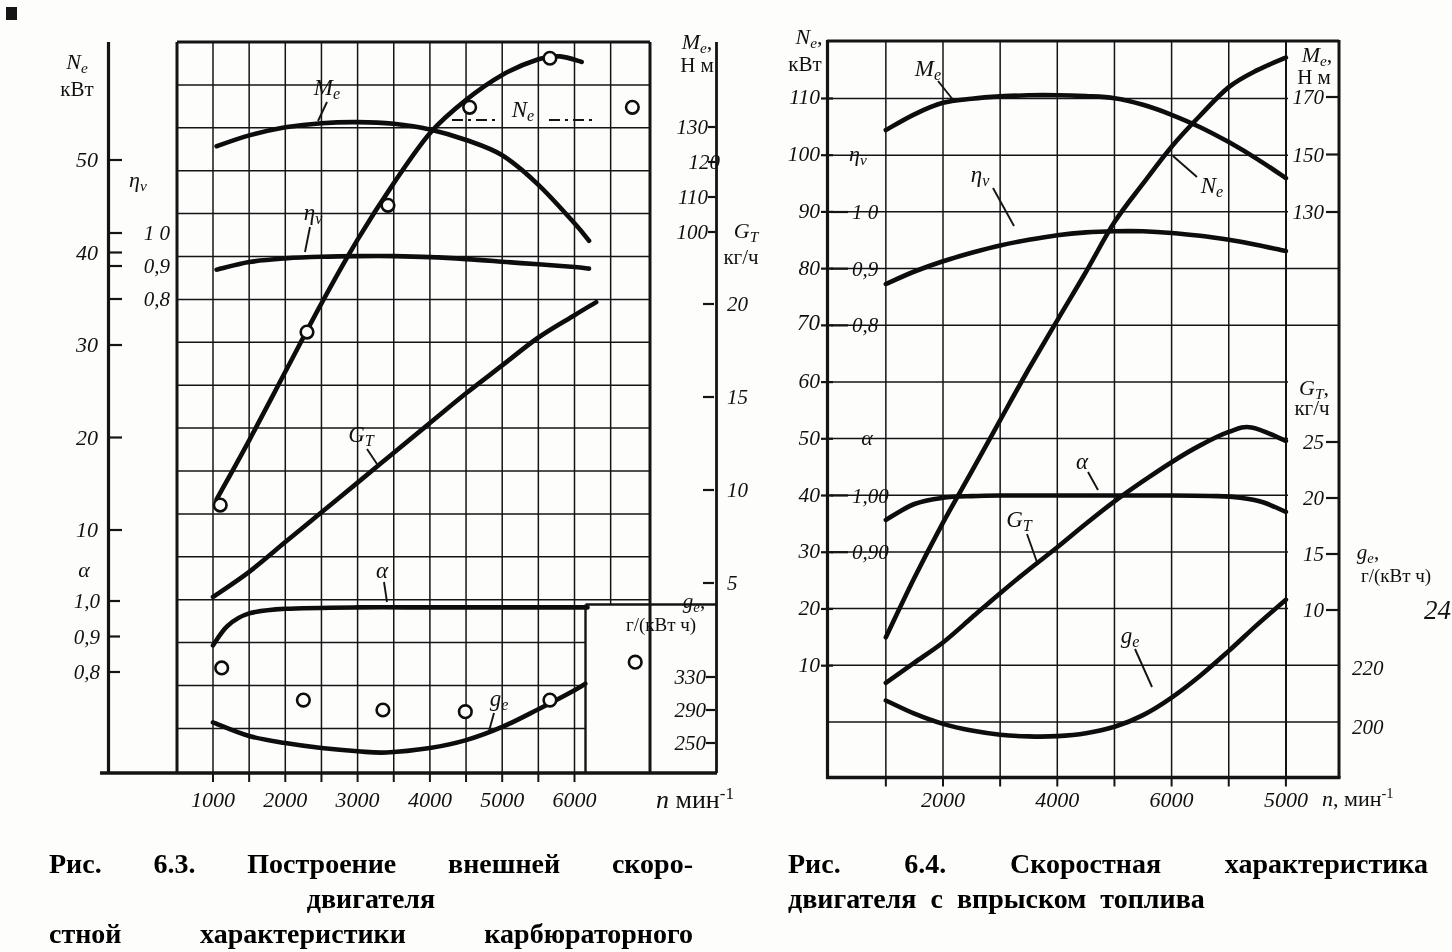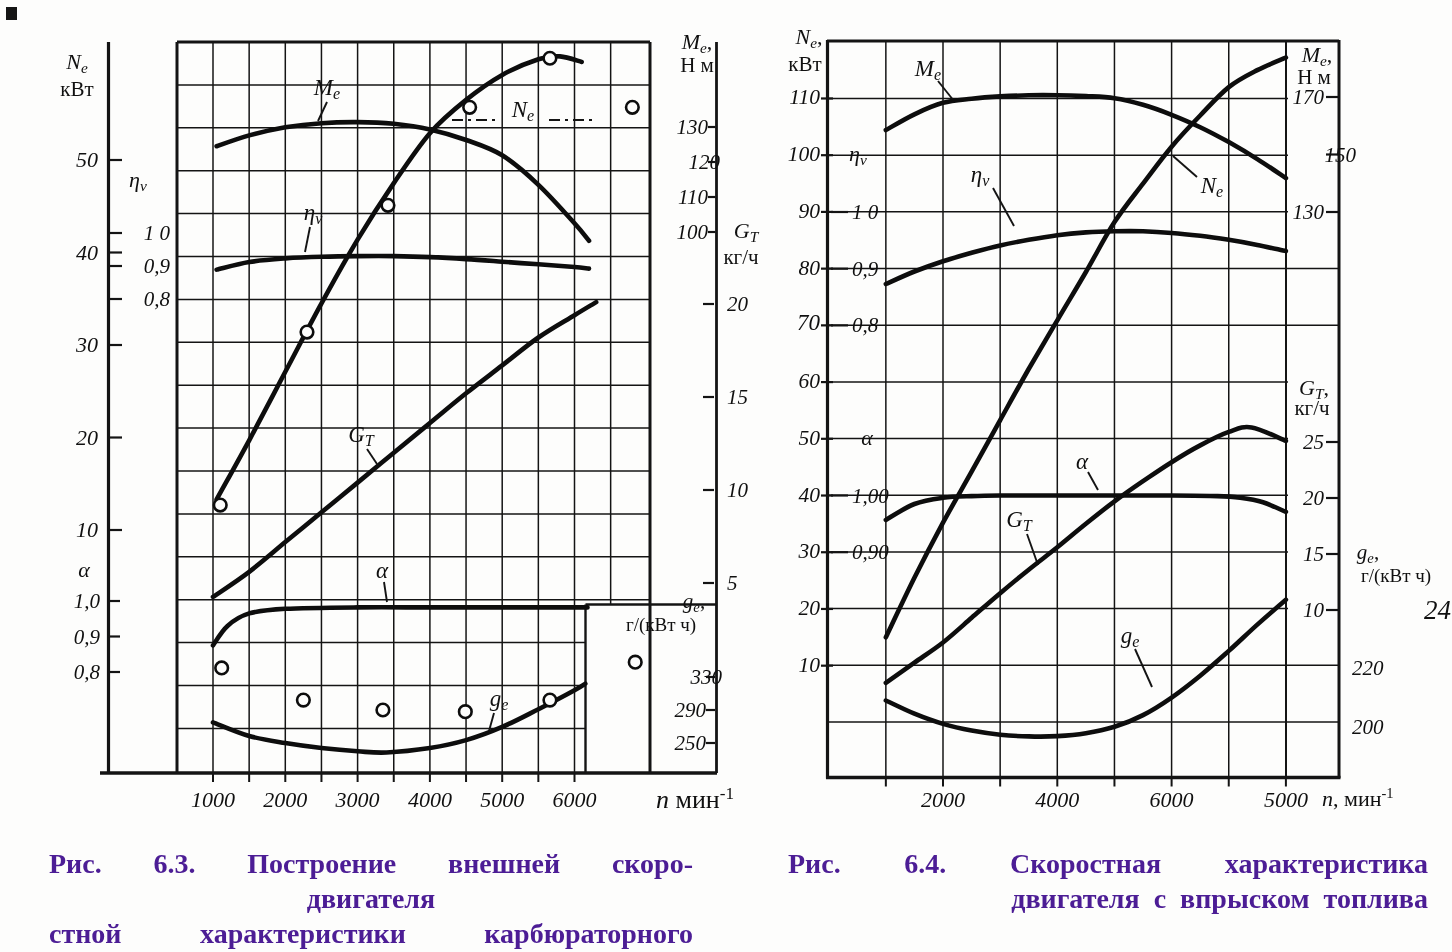--- a/index.html
+++ b/index.html
@@ -5,24 +5,24 @@
   html,body{margin:0;padding:0;background:#ffffff;}
   #stage{position:relative;width:1452px;height:952px;background:#fdfdfc;overflow:hidden;
          font-family:"Liberation Serif",serif;color:#111;}
   #charts{position:absolute;left:0;top:0;}
   #labels{position:absolute;left:0;top:0;width:1452px;height:952px;pointer-events:none;}
   .lbl{position:absolute;white-space:nowrap;line-height:1;color:#101010;font-size:21px;}
   .seg-i{font-style:italic;}
   .seg-s{font-style:italic;font-size:0.70em;vertical-align:-0.24em;}
   .seg-p{font-size:0.66em;vertical-align:0.52em;}
   .seg-t{}
-  .caption{position:absolute;font-weight:700;font-size:28px;line-height:1.25;color:#4c1d95;}
+  .caption{position:absolute;font-weight:700;font-size:28px;line-height:1.25;color:#000000;}
   .cap-line.justify{text-align:justify;text-align-last:justify;}
   .cap-line.center{text-align:center;}
-  .cap-line.spread{text-align:right;word-spacing:7px;}
+  .cap-line.spread{text-align:left;word-spacing:7px;}
   .artifact{position:absolute;left:6px;top:7px;width:11px;height:13px;background:#151515;}
 </style>
 </head>
 <body>
 
 <div id="stage">
   <div class="artifact"></div>
   <svg id="charts" width="1452" height="952" viewBox="0 0 1452 952">
       <line x1="213" y1="42" x2="213" y2="772" stroke="#141414" stroke-width="1.5"></line>
       <line x1="249.15" y1="42" x2="249.15" y2="772" stroke="#141414" stroke-width="1.5"></line>
@@ -210,21 +210,21 @@
       <div class="lbl" style="left: 708px; top: 197px; font-size: 21px; transform: translate(-100%, -50%);"><span class="seg-i">110</span></div>
       <div class="lbl" style="left: 708px; top: 232px; font-size: 21px; transform: translate(-100%, -50%);"><span class="seg-i">100</span></div>
       <div class="lbl" style="left: 697px; top: 43px; font-size: 22px; transform: translate(-50%, -50%);"><span class="seg-i">M</span><span class="seg-s">e</span><span class="seg-t">,</span></div>
       <div class="lbl" style="left: 697px; top: 65px; font-size: 21px; transform: translate(-50%, -50%);"><span class="seg-t">Н м</span></div>
       <div class="lbl" style="left: 727px; top: 304px; font-size: 21px; transform: translate(0%, -50%);"><span class="seg-i">20</span></div>
       <div class="lbl" style="left: 727px; top: 397px; font-size: 21px; transform: translate(0%, -50%);"><span class="seg-i">15</span></div>
       <div class="lbl" style="left: 727px; top: 490px; font-size: 21px; transform: translate(0%, -50%);"><span class="seg-i">10</span></div>
       <div class="lbl" style="left: 727px; top: 583px; font-size: 21px; transform: translate(0%, -50%);"><span class="seg-i">5</span></div>
       <div class="lbl" style="left: 746px; top: 232px; font-size: 22px; transform: translate(-50%, -50%);"><span class="seg-i">G</span><span class="seg-s">T</span></div>
       <div class="lbl" style="left: 741px; top: 257px; font-size: 21px; transform: translate(-50%, -50%);"><span class="seg-t">кг/ч</span></div>
-      <div class="lbl" style="left: 706px; top: 677px; font-size: 21px; transform: translate(-100%, -50%); margin-left: 16px;"><span class="seg-i">330</span></div>
+      <div class="lbl" style="left: 706px; top: 677px; font-size: 21px; transform: translate(-100%, -50%);"><span class="seg-i">330</span></div>
       <div class="lbl" style="left: 706px; top: 710px; font-size: 21px; transform: translate(-100%, -50%);"><span class="seg-i">290</span></div>
       <div class="lbl" style="left: 706px; top: 743px; font-size: 21px; transform: translate(-100%, -50%);"><span class="seg-i">250</span></div>
       <div class="lbl" style="left: 694px; top: 603px; font-size: 21px; transform: translate(-50%, -50%);"><span class="seg-i">g</span><span class="seg-s">e</span><span class="seg-t">,</span></div>
       <div class="lbl" style="left: 661px; top: 624px; font-size: 19px; transform: translate(-50%, -50%);"><span class="seg-t">г/(кВт ч)</span></div>
       <div class="lbl" style="left: 213px; top: 800px; font-size: 22px; transform: translate(-50%, -50%);"><span class="seg-i">1000</span></div>
       <div class="lbl" style="left: 285.3px; top: 800px; font-size: 22px; transform: translate(-50%, -50%);"><span class="seg-i">2000</span></div>
       <div class="lbl" style="left: 357.6px; top: 800px; font-size: 22px; transform: translate(-50%, -50%);"><span class="seg-i">3000</span></div>
       <div class="lbl" style="left: 429.9px; top: 800px; font-size: 22px; transform: translate(-50%, -50%);"><span class="seg-i">4000</span></div>
       <div class="lbl" style="left: 502.2px; top: 800px; font-size: 22px; transform: translate(-50%, -50%);"><span class="seg-i">5000</span></div>
       <div class="lbl" style="left: 574.5px; top: 800px; font-size: 22px; transform: translate(-50%, -50%);"><span class="seg-i">6000</span></div>
@@ -249,21 +249,21 @@
       <div class="lbl" style="left: 809px; top: 38px; font-size: 22px; transform: translate(-50%, -50%);"><span class="seg-i">N</span><span class="seg-s">e</span><span class="seg-t">,</span></div>
       <div class="lbl" style="left: 805px; top: 64px; font-size: 21px; transform: translate(-50%, -50%);"><span class="seg-t">кВт</span></div>
       <div class="lbl" style="left: 852px; top: 212px; font-size: 21px; transform: translate(0%, -50%);"><span class="seg-i">1 0</span></div>
       <div class="lbl" style="left: 852px; top: 268.7px; font-size: 21px; transform: translate(0%, -50%);"><span class="seg-i">0,9</span></div>
       <div class="lbl" style="left: 852px; top: 325.4px; font-size: 21px; transform: translate(0%, -50%);"><span class="seg-i">0,8</span></div>
       <div class="lbl" style="left: 858px; top: 155px; font-size: 22px; transform: translate(-50%, -50%);"><span class="seg-i">η</span><span class="seg-s">v</span></div>
       <div class="lbl" style="left: 852px; top: 495.5px; font-size: 21px; transform: translate(0%, -50%);"><span class="seg-i">1,00</span></div>
       <div class="lbl" style="left: 852px; top: 552.2px; font-size: 21px; transform: translate(0%, -50%);"><span class="seg-i">0,90</span></div>
       <div class="lbl" style="left: 867px; top: 438px; font-size: 22px; transform: translate(-50%, -50%);"><span class="seg-i">α</span></div>
       <div class="lbl" style="left: 1324px; top: 97px; font-size: 21px; transform: translate(-100%, -50%);"><span class="seg-i">170</span></div>
-      <div class="lbl" style="left: 1324px; top: 154.5px; font-size: 21px; transform: translate(-100%, -50%); margin-left: 32px;"><span class="seg-i">150</span></div>
+      <div class="lbl" style="left: 1324px; top: 154.5px; font-size: 21px; transform: translate(-100%, -50%);"><span class="seg-i">150</span></div>
       <div class="lbl" style="left: 1324px; top: 212px; font-size: 21px; transform: translate(-100%, -50%);"><span class="seg-i">130</span></div>
       <div class="lbl" style="left: 1317px; top: 56px; font-size: 22px; transform: translate(-50%, -50%);"><span class="seg-i">M</span><span class="seg-s">e</span><span class="seg-t">,</span></div>
       <div class="lbl" style="left: 1314px; top: 77px; font-size: 21px; transform: translate(-50%, -50%);"><span class="seg-t">Н м</span></div>
       <div class="lbl" style="left: 1324px; top: 442px; font-size: 21px; transform: translate(-100%, -50%);"><span class="seg-i">25</span></div>
       <div class="lbl" style="left: 1324px; top: 498px; font-size: 21px; transform: translate(-100%, -50%);"><span class="seg-i">20</span></div>
       <div class="lbl" style="left: 1324px; top: 554px; font-size: 21px; transform: translate(-100%, -50%);"><span class="seg-i">15</span></div>
       <div class="lbl" style="left: 1324px; top: 610px; font-size: 21px; transform: translate(-100%, -50%);"><span class="seg-i">10</span></div>
       <div class="lbl" style="left: 1314px; top: 389px; font-size: 22px; transform: translate(-50%, -50%);"><span class="seg-i">G</span><span class="seg-s">T</span><span class="seg-t">,</span></div>
       <div class="lbl" style="left: 1312px; top: 408px; font-size: 21px; transform: translate(-50%, -50%);"><span class="seg-t">кг/ч</span></div>
       <div class="lbl" style="left: 1424px; top: 610px; font-size: 27px; transform: translate(0%, -50%);"><span class="seg-i">240</span></div>

